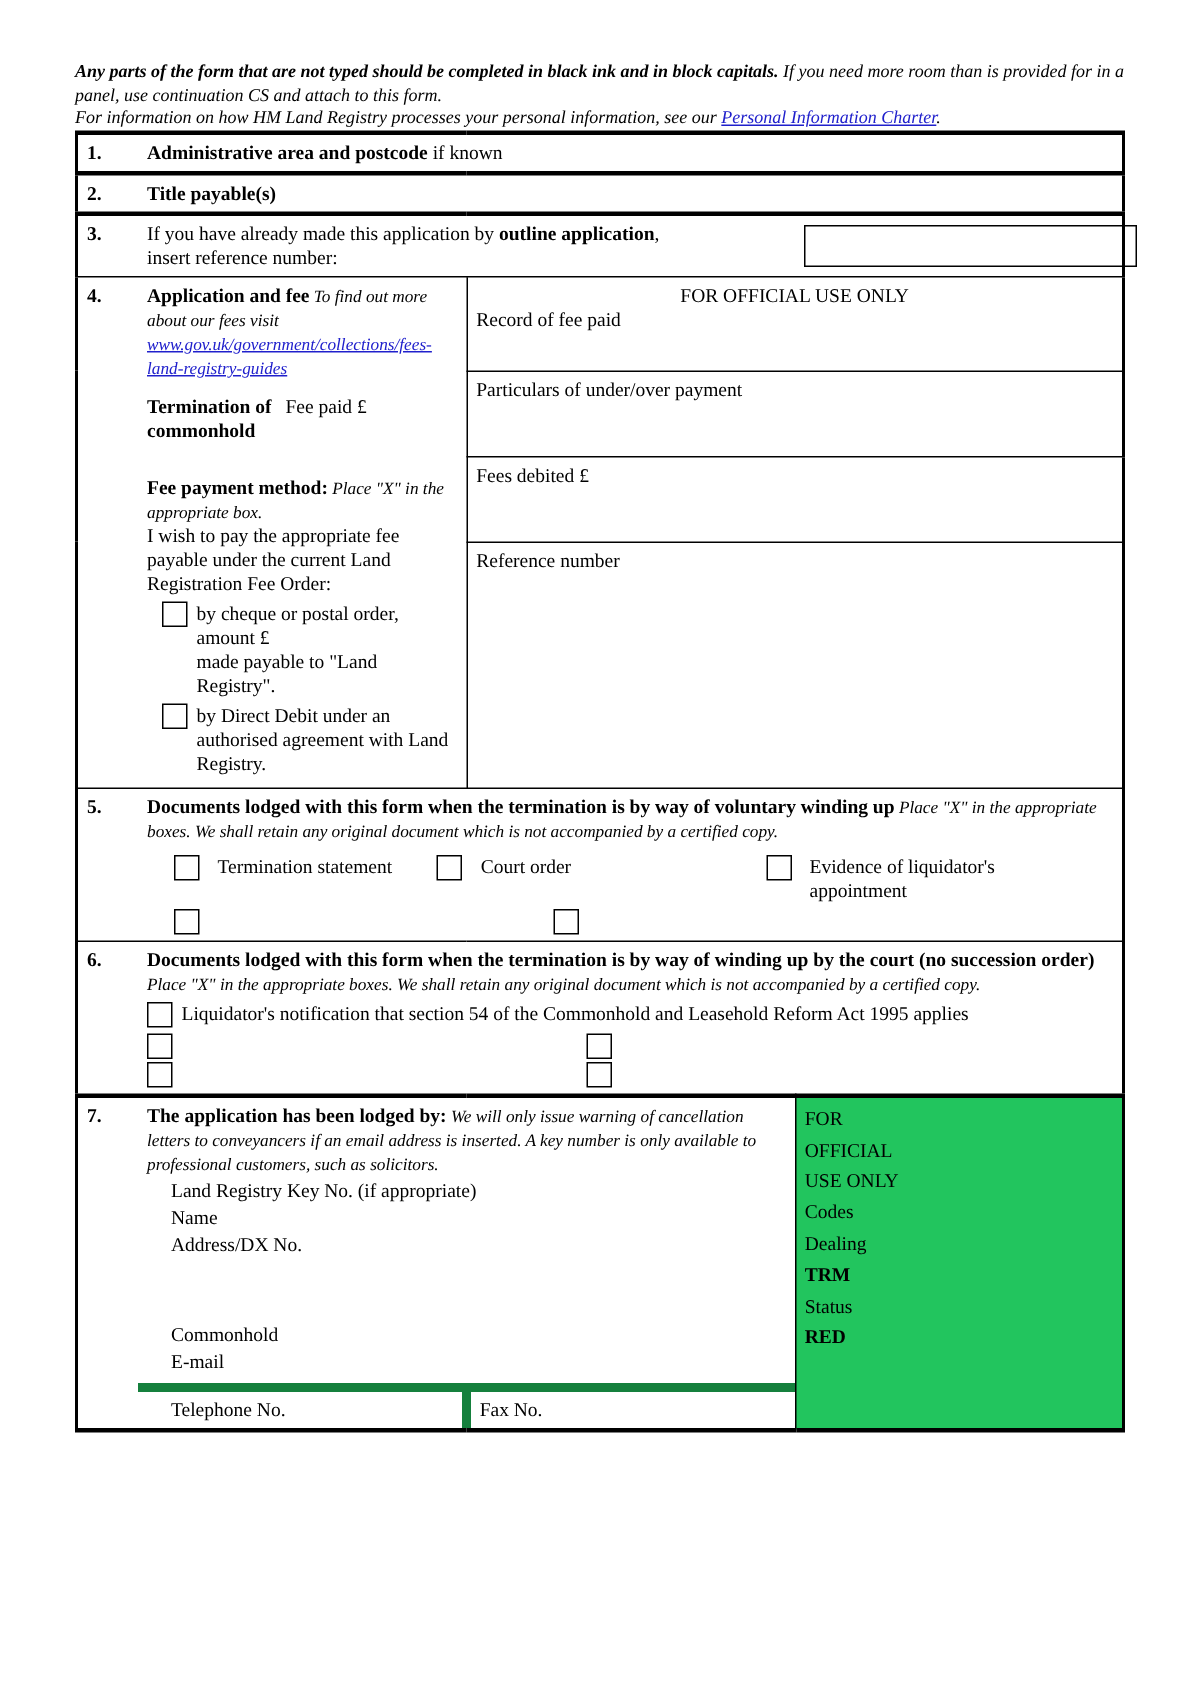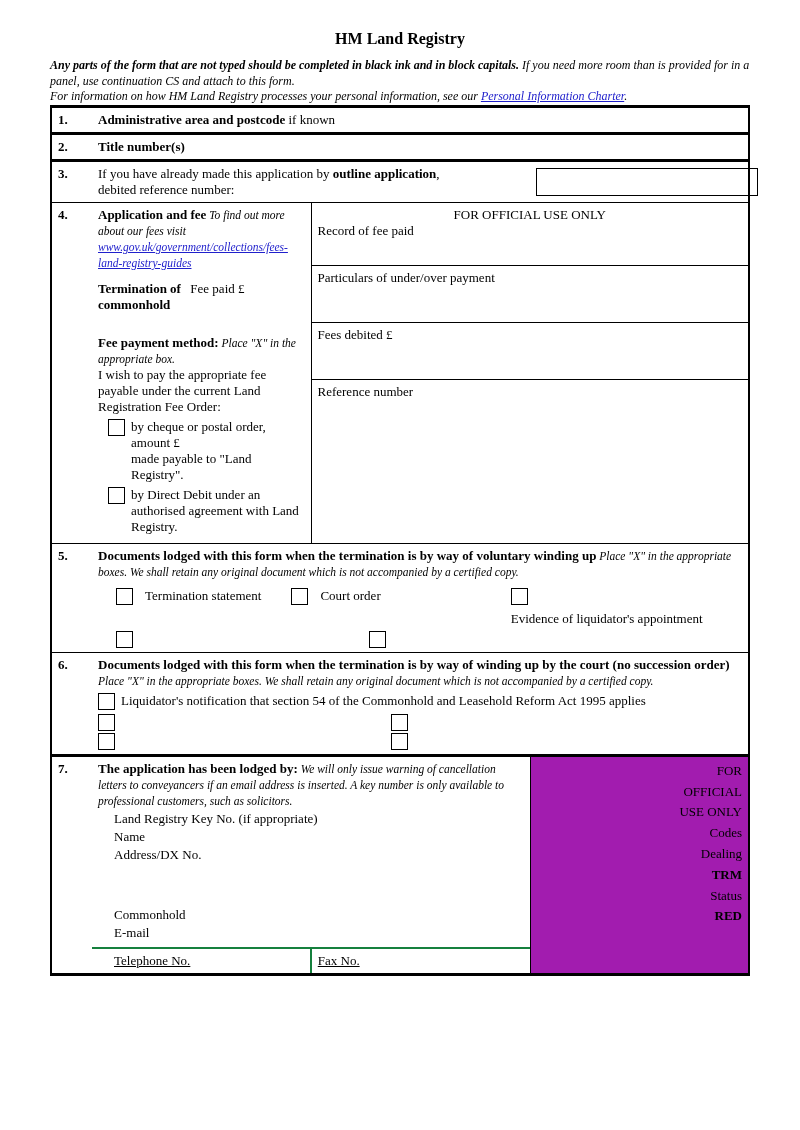--- a/index.html
+++ b/index.html
@@ -76,72 +76,71 @@
     border: 1.5px solid #000;
     vertical-align: top;
     margin-right: 6px;
   }
   .checkbox-row { display: flex; align-items: flex-start; margin: 4px 0 4px 10px; justify-content: flex-end; }
   .checkbox-row .cbtext { flex: 1; }
   .doc-row { display: flex; gap: 30px; margin: 8px 0 4px 18px; flex-wrap: wrap; }
   .doc-item { display: flex; align-items: flex-start; gap: 6px; max-width: 220px; }
   .doc-row2 { display: flex; gap: 230px; margin: 4px 0 0 18px; }
   .official-sidebar {
-    background: #a21caf;
-    text-align: right;
+    background: #22c55e;
+    text-align: left;
     font-size: 13px;
     line-height: 1.6;
     padding: 4px 2px;
   }
   .ref-box {
     border: 1px solid #000;
     height: 26px;
     width: 220px;
     display: inline-block;
     vertical-align: middle;
   }
   .fee-label-row { margin-top: 6px; }
   .field-row { margin: 2px 0 2px 16px; }
   .sub-table { width:100%; border-collapse: collapse; }
-  .sub-table td { border:2px solid #15803d; padding:4px 6px;text-decoration:underline; }
+  .sub-table td { border:6px solid #15803d; padding:4px 6px; }
 </style>
 </head>
 <body>
 
 <div class="header">
-  <div class="header-center">HM Land Registry</div>
 </div>
 
 <div class="intro-text">
   <span class="bold-ital">Any parts of the form that are not typed should be completed in black ink and in block capitals.</span><span> If you need more room than is provided for in a panel, use continuation CS and attach to this form.</span><br>
   <span>For information on how HM Land Registry processes your personal information, see our </span><a href="#" class="link">Personal Information Charter</a><span>.</span>
 </div>
 
 <table class="form-table">
 
   <tbody>
       <tr>
     <td class="num-cell thick-top thick-left">1.</td>
     <td class="content-cell thick-top thick-right" colspan="3">
       <span class="bold">Administrative area and postcode</span><span> if known</span>
     </td>
   </tr>
 
   <tr>
     <td class="num-cell thick-top thick-bottom thick-left">2.</td>
     <td class="content-cell thick-top thick-bottom thick-right" colspan="3">
-      <span class="bold">Title number(s)</span>
+      <span class="bold">Title payable(s)</span>
     </td>
   </tr>
 
   <tr>
     <td class="num-cell thick-left">3.</td>
     <td class="content-cell" colspan="2" style="border-right:none;">
       <span>If you have already made this application by </span><span class="bold">outline application</span><span>,</span><br>
-      <span>debited reference number:</span>
+      <span>insert reference number:</span>
     </td>
     <td class="thick-right" style="border-left:none; text-align:right; vertical-align:middle;">
       <span class="ref-box"></span>
     </td>
   </tr>
 
   <tr>
     <td class="num-cell thick-left" rowspan="4">4.</td>
     <td class="content-cell" rowspan="4" style="width:390px;">
       <span class="bold">Application and fee</span><span class="inline-note"> To find out more about our fees visit</span><br>
@@ -192,21 +191,21 @@
       <span class="bold">Documents lodged with this form when the termination is by way of voluntary winding up</span><span class="inline-note"> Place "X" in the appropriate boxes. We shall retain any original document which is not accompanied by a certified copy.</span>
       <div class="doc-row">
         <div class="doc-item">
               <span class="checkbox"></span>
               <span>Termination statement</span>
             </div>
         <div class="doc-item">
               <span class="checkbox"></span>
               <span>Court order</span>
             </div>
-        <div class="doc-item" style="margin-left:100px;flex-direction:column;">
+        <div class="doc-item" style="margin-left:100px;">
               <span class="checkbox"></span>
               <span>Evidence of liquidator's appointment</span>
             </div>
       </div>
       <div class="doc-row2">
         <span class="checkbox"></span>
         <span class="checkbox"></span>
       </div>
     </td>
   </tr>

